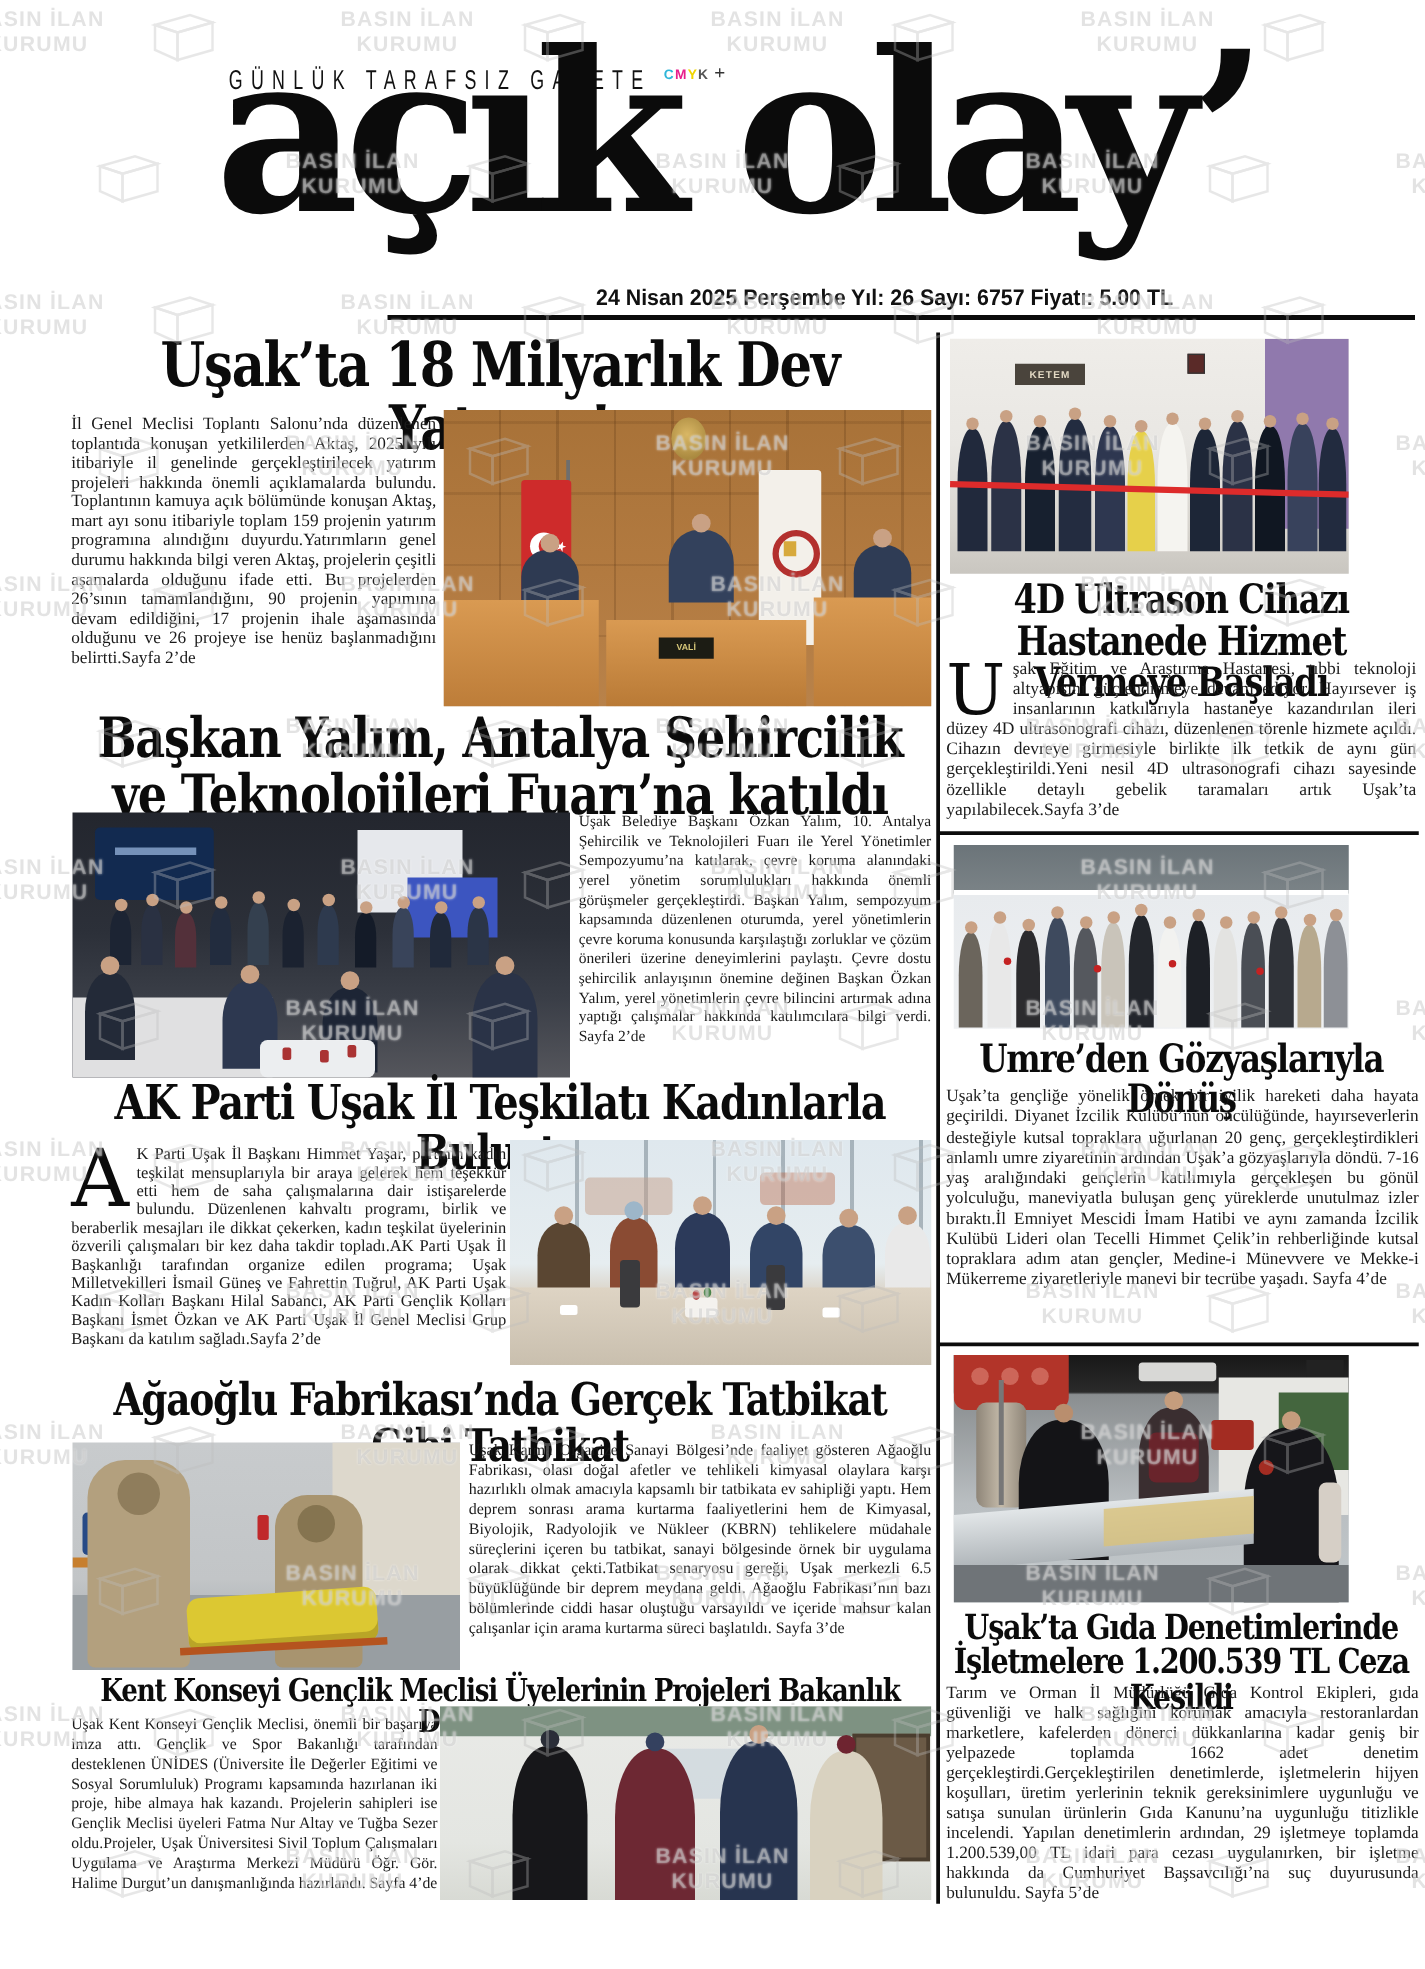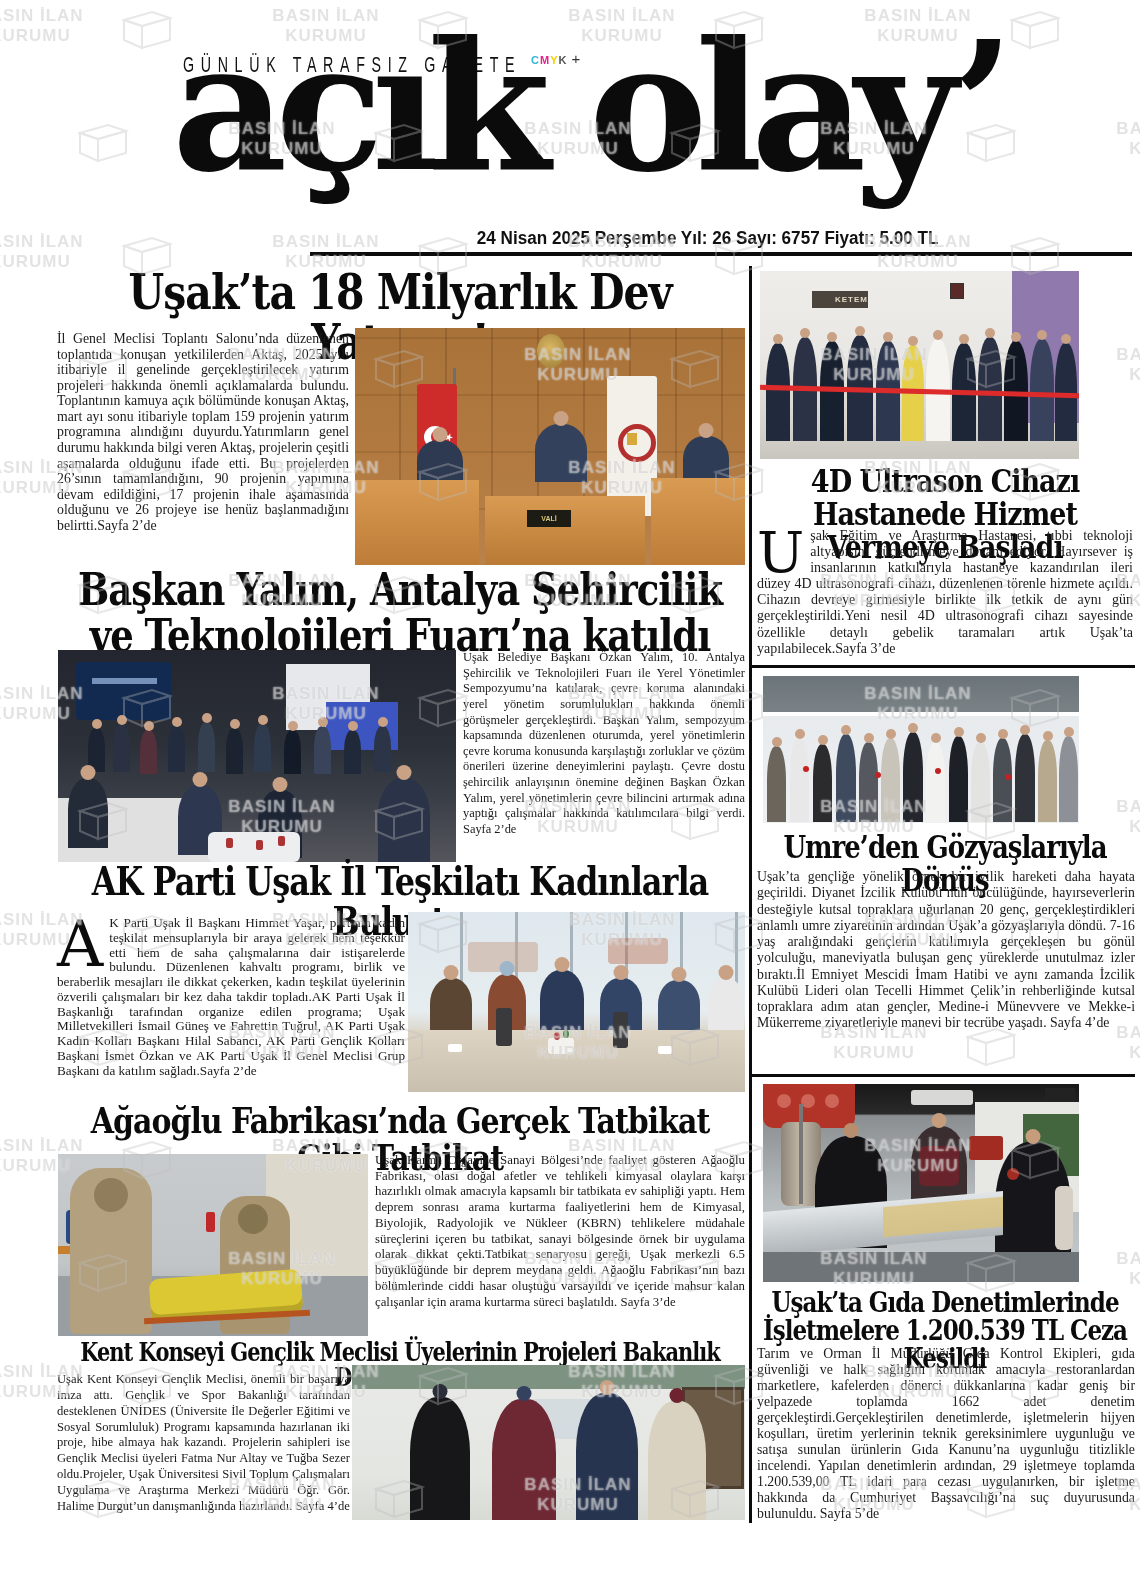--- a/index.html
+++ b/index.html
@@ -167,21 +167,21 @@
     <div style="left:330px;top:22px;width:56px;height:96px;background:#6b5a46;border:3px solid #4a3d2e;"></div>
     <div style="left:180px;top:34px;width:60px;height:40px;background:#cfd8de;opacity:.8;"></div>
     <div class="fig" style="left:58px;top:32px;width:60px;height:123px;background:#17171a;--head:#2a2e38;"></div>
     <div class="fig" style="left:140px;top:34px;width:64px;height:121px;background:#6d2833;--head:#34415f;"></div>
     <div class="fig" style="left:224px;top:28px;width:62px;height:127px;background:#27344f;"></div>
     <div class="fig" style="left:296px;top:36px;width:58px;height:119px;background:#d9d2c0;--head:#6e2430;"></div>
   </div>
 
   <div class="abs photo" style="left:760px;top:271px;width:319px;height:188px;background:linear-gradient(180deg,#efedе9 0%,#e9e7e3 45%,#d6d3cd 82%,#c9c6c0 100%);background:linear-gradient(180deg,#efede9 0%,#e9e7e3 45%,#d6d3cd 82%,#c9c6c0 100%);">
     <div style="left:252px;top:0;width:67px;height:152px;background:#9079ad;"></div>
-    <div style="left:52px;top:20px;width:56px;height:17px;background:#4a443c;color:#e3d9c4;font:bold 8px 'Liberation Sans',sans-serif;text-align:right;line-height:17px;letter-spacing:1px;">KETEM</div>
+    <div style="left:52px;top:20px;width:56px;height:17px;background:#4a443c;color:#e3d9c4;font:bold 8px 'Liberation Sans',sans-serif;text-align:center;line-height:17px;letter-spacing:1px;">KETEM</div>
     <div style="left:190px;top:12px;width:12px;height:14px;background:#5a2a28;border:1px solid #333;"></div>
     <div class="fig fig-s" style="left:6px;top:72px;width:24px;height:98px;background:#21293c;"></div>
     <div class="fig fig-s" style="left:33px;top:66px;width:24px;height:104px;background:#2b3246;"></div>
     <div class="fig fig-s" style="left:60px;top:70px;width:24px;height:100px;background:#17202f;"></div>
     <div class="fig fig-s" style="left:87px;top:64px;width:26px;height:106px;background:#232c40;"></div>
     <div class="fig fig-s" style="left:116px;top:70px;width:24px;height:100px;background:#2e3750;"></div>
     <div class="fig fig-s" style="left:142px;top:74px;width:22px;height:96px;background:#e6d04a;"></div>
     <div class="fig fig-s" style="left:166px;top:68px;width:24px;height:102px;background:#f5f4f0;"></div>
     <div class="fig fig-s" style="left:192px;top:72px;width:24px;height:98px;background:#1d2637;"></div>
     <div class="fig fig-s" style="left:218px;top:66px;width:24px;height:104px;background:#2b3246;"></div>

